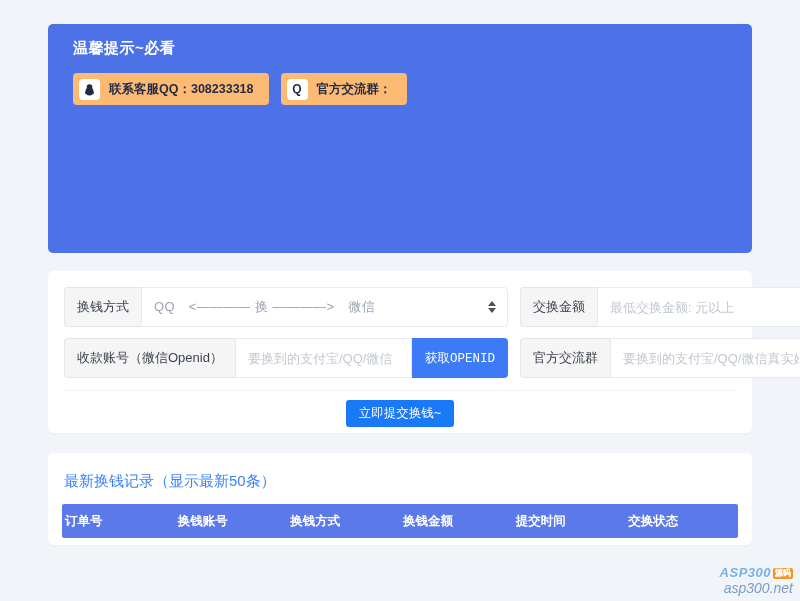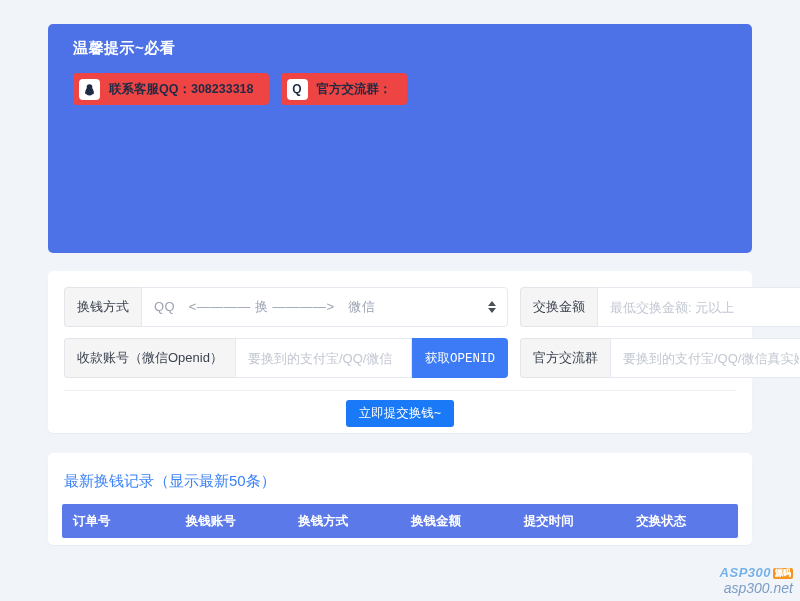--- a/index.html
+++ b/index.html
@@ -28,21 +28,21 @@
     list-style:circle;
     max-width:458px;
     color:#d3dcfa;
     font-size:13px;
     line-height:21px;
   }
   .banner-list li { margin:1px 0; }
   .banner-btns { display:flex; gap:12px; margin-top:15px; }
   .ybtn {
     display:inline-flex; align-items:center; gap:9px;
-    background:#ef4444; border:none; border-radius:4px;
+    background:#fdba74; border:none; border-radius:4px;
     height:32px; padding:0 15px 0 6px;
     font-size:12.5px; font-weight:bold; color:#1f2a44;
     cursor:pointer; font-family:inherit;
   }
   .ybtn .icon-box {
     width:21px; height:21px; background:#fff; border-radius:4px;
     display:flex; align-items:center; justify-content:center;
     font-weight:bold; color:#1f2a44; font-size:12px;
   }
   .icon-box svg { width:13px; height:13px; display:block; }
@@ -89,21 +89,21 @@
   }
 
   
   .records-card { margin-top:20px; height:92px; padding:13px 14px; }
   .records-title { font-size:15px; color:#3b82f6; margin:6px 0 13px 2px; }
   .records-head {
     display:grid; grid-template-columns:repeat(6,1fr);
     background:#5b79e8; border-radius:2px; height:34px; align-items:center;
   }
   .records-head .th {
-    color:#fff; font-size:12.5px; font-weight:bold; padding-left:11px;
+    color:#fff; font-size:12.5px; font-weight:bold; padding-left:3px;
     white-space:nowrap; overflow:hidden;
   }
 
   
   .sitemark { position:absolute; right:7px; bottom:5px; text-align:right; line-height:1.1; }
   .sitemark .logo {
     font-size:13px; font-weight:bold; font-style:italic;
     color:#74b1e8; text-shadow:0 1px 0 #fff; letter-spacing:.5px;
   }
   .sitemark .badge {

